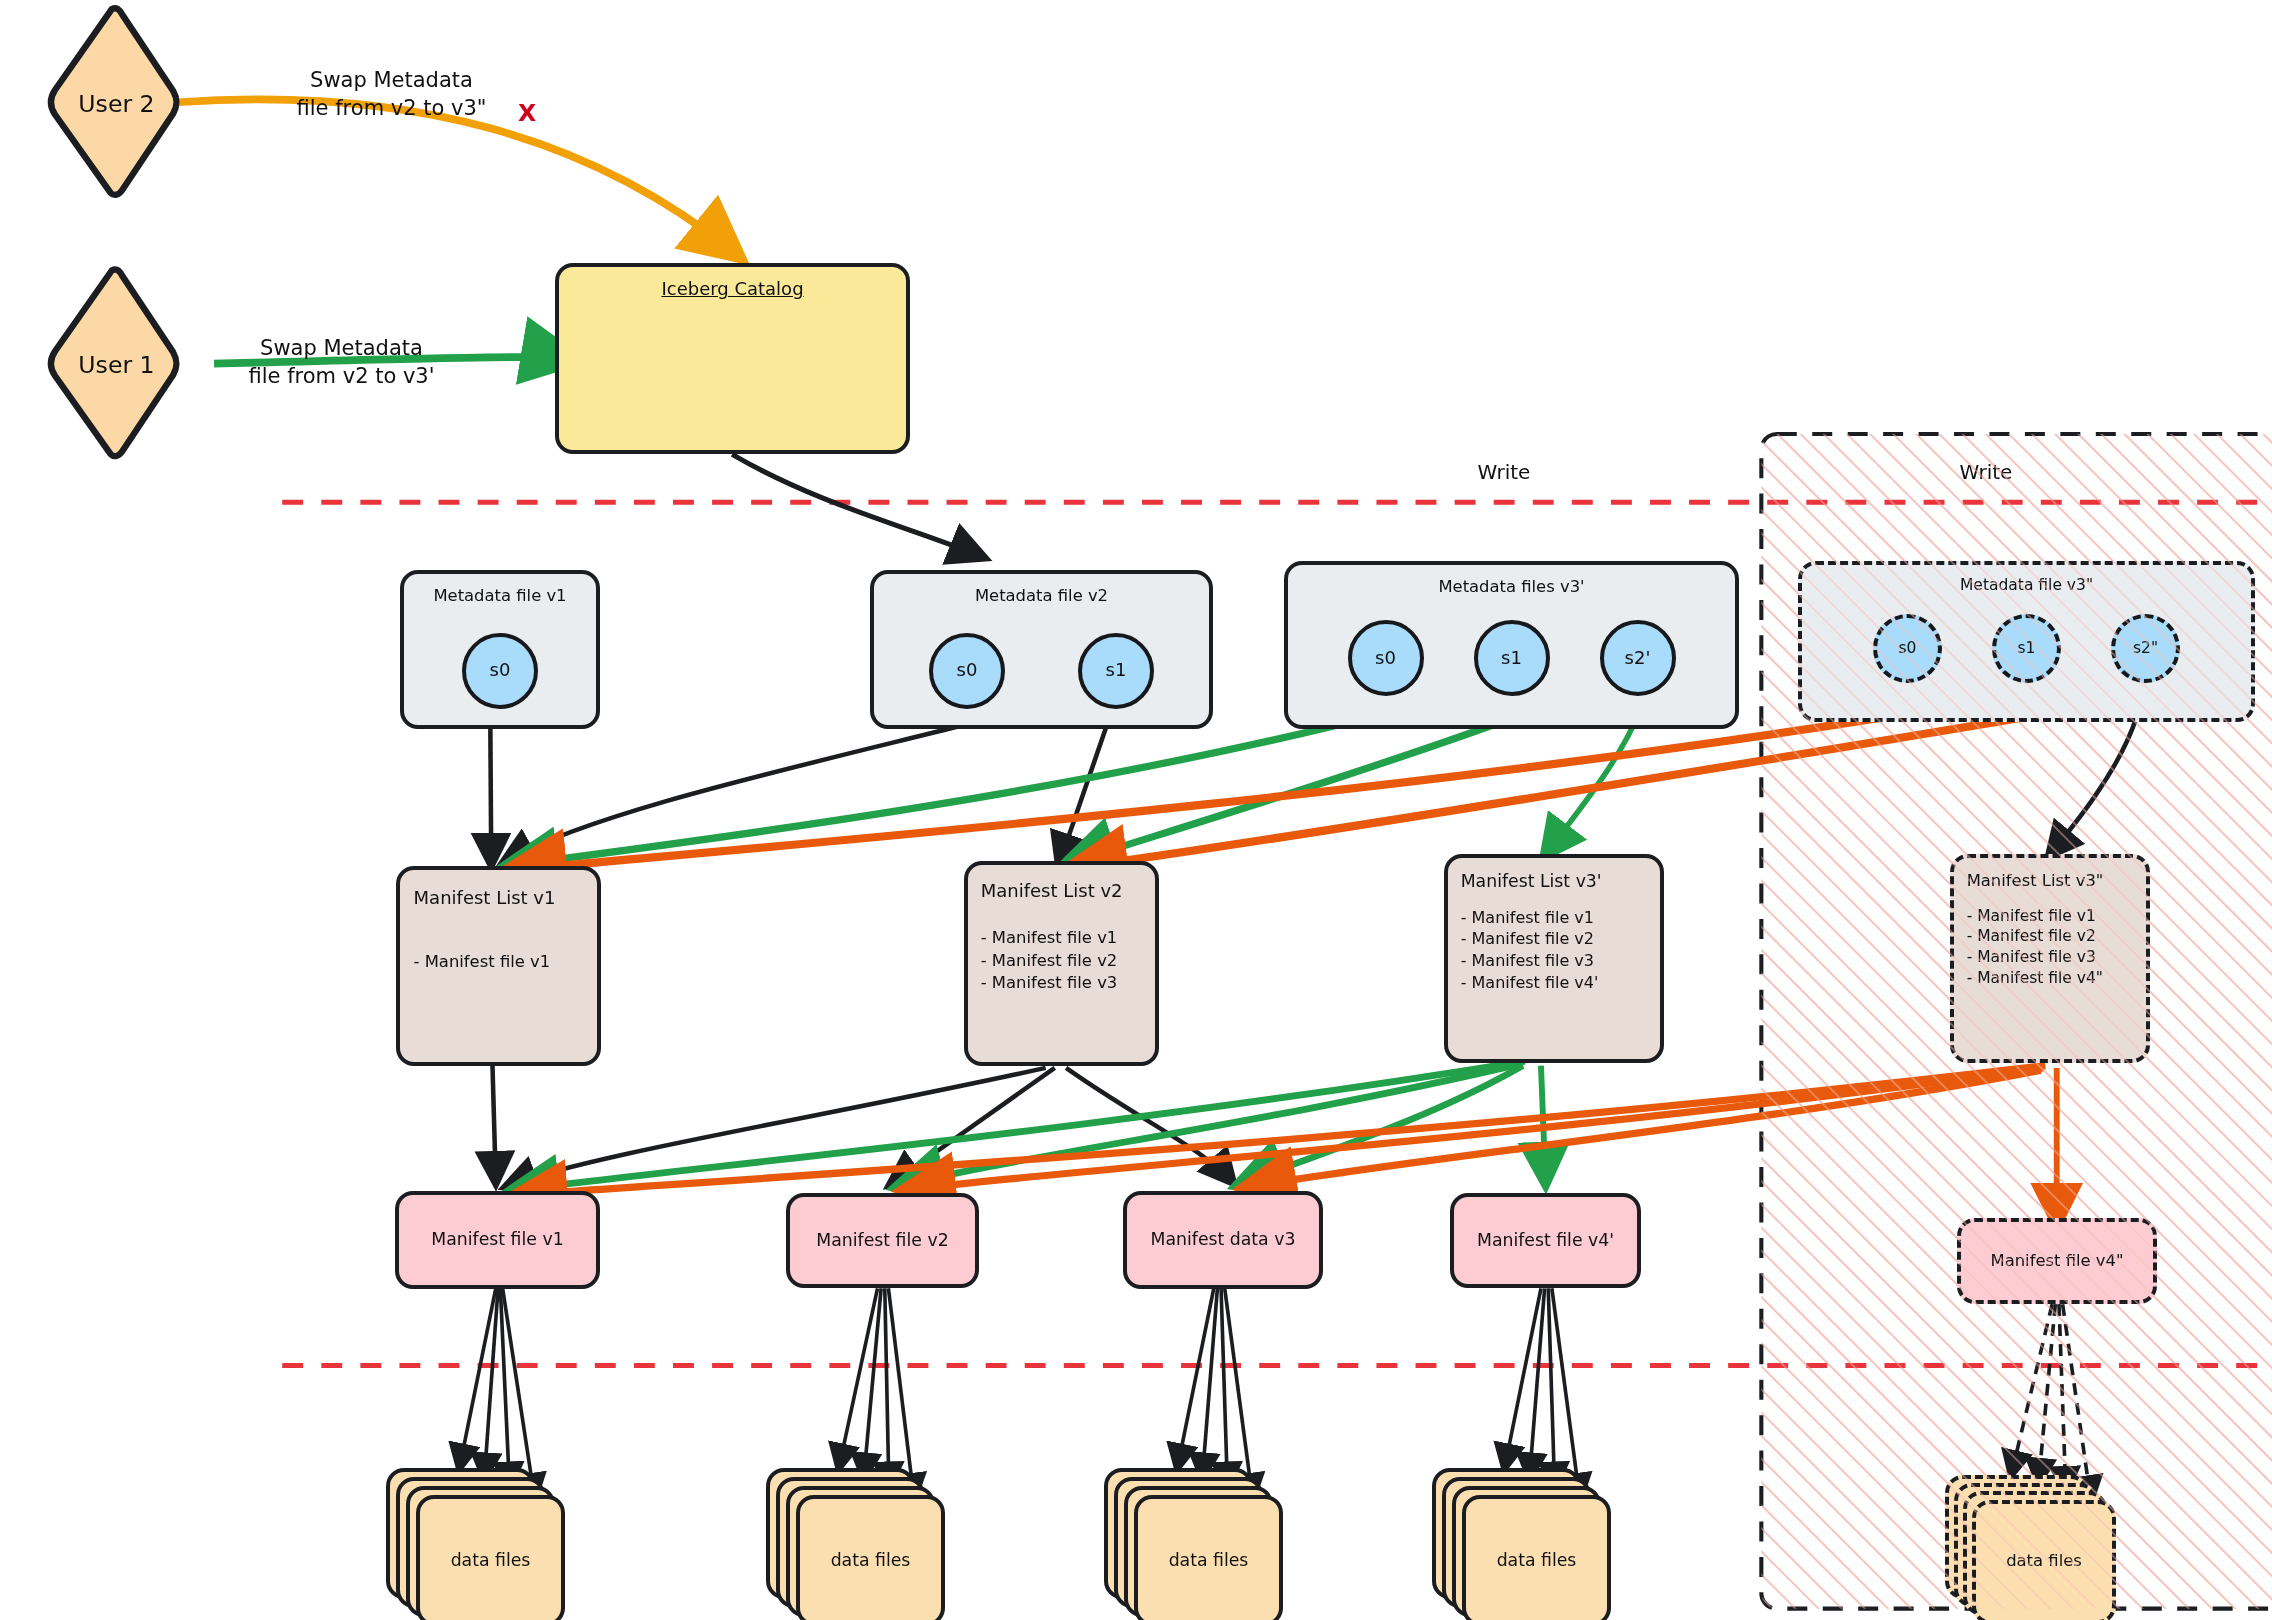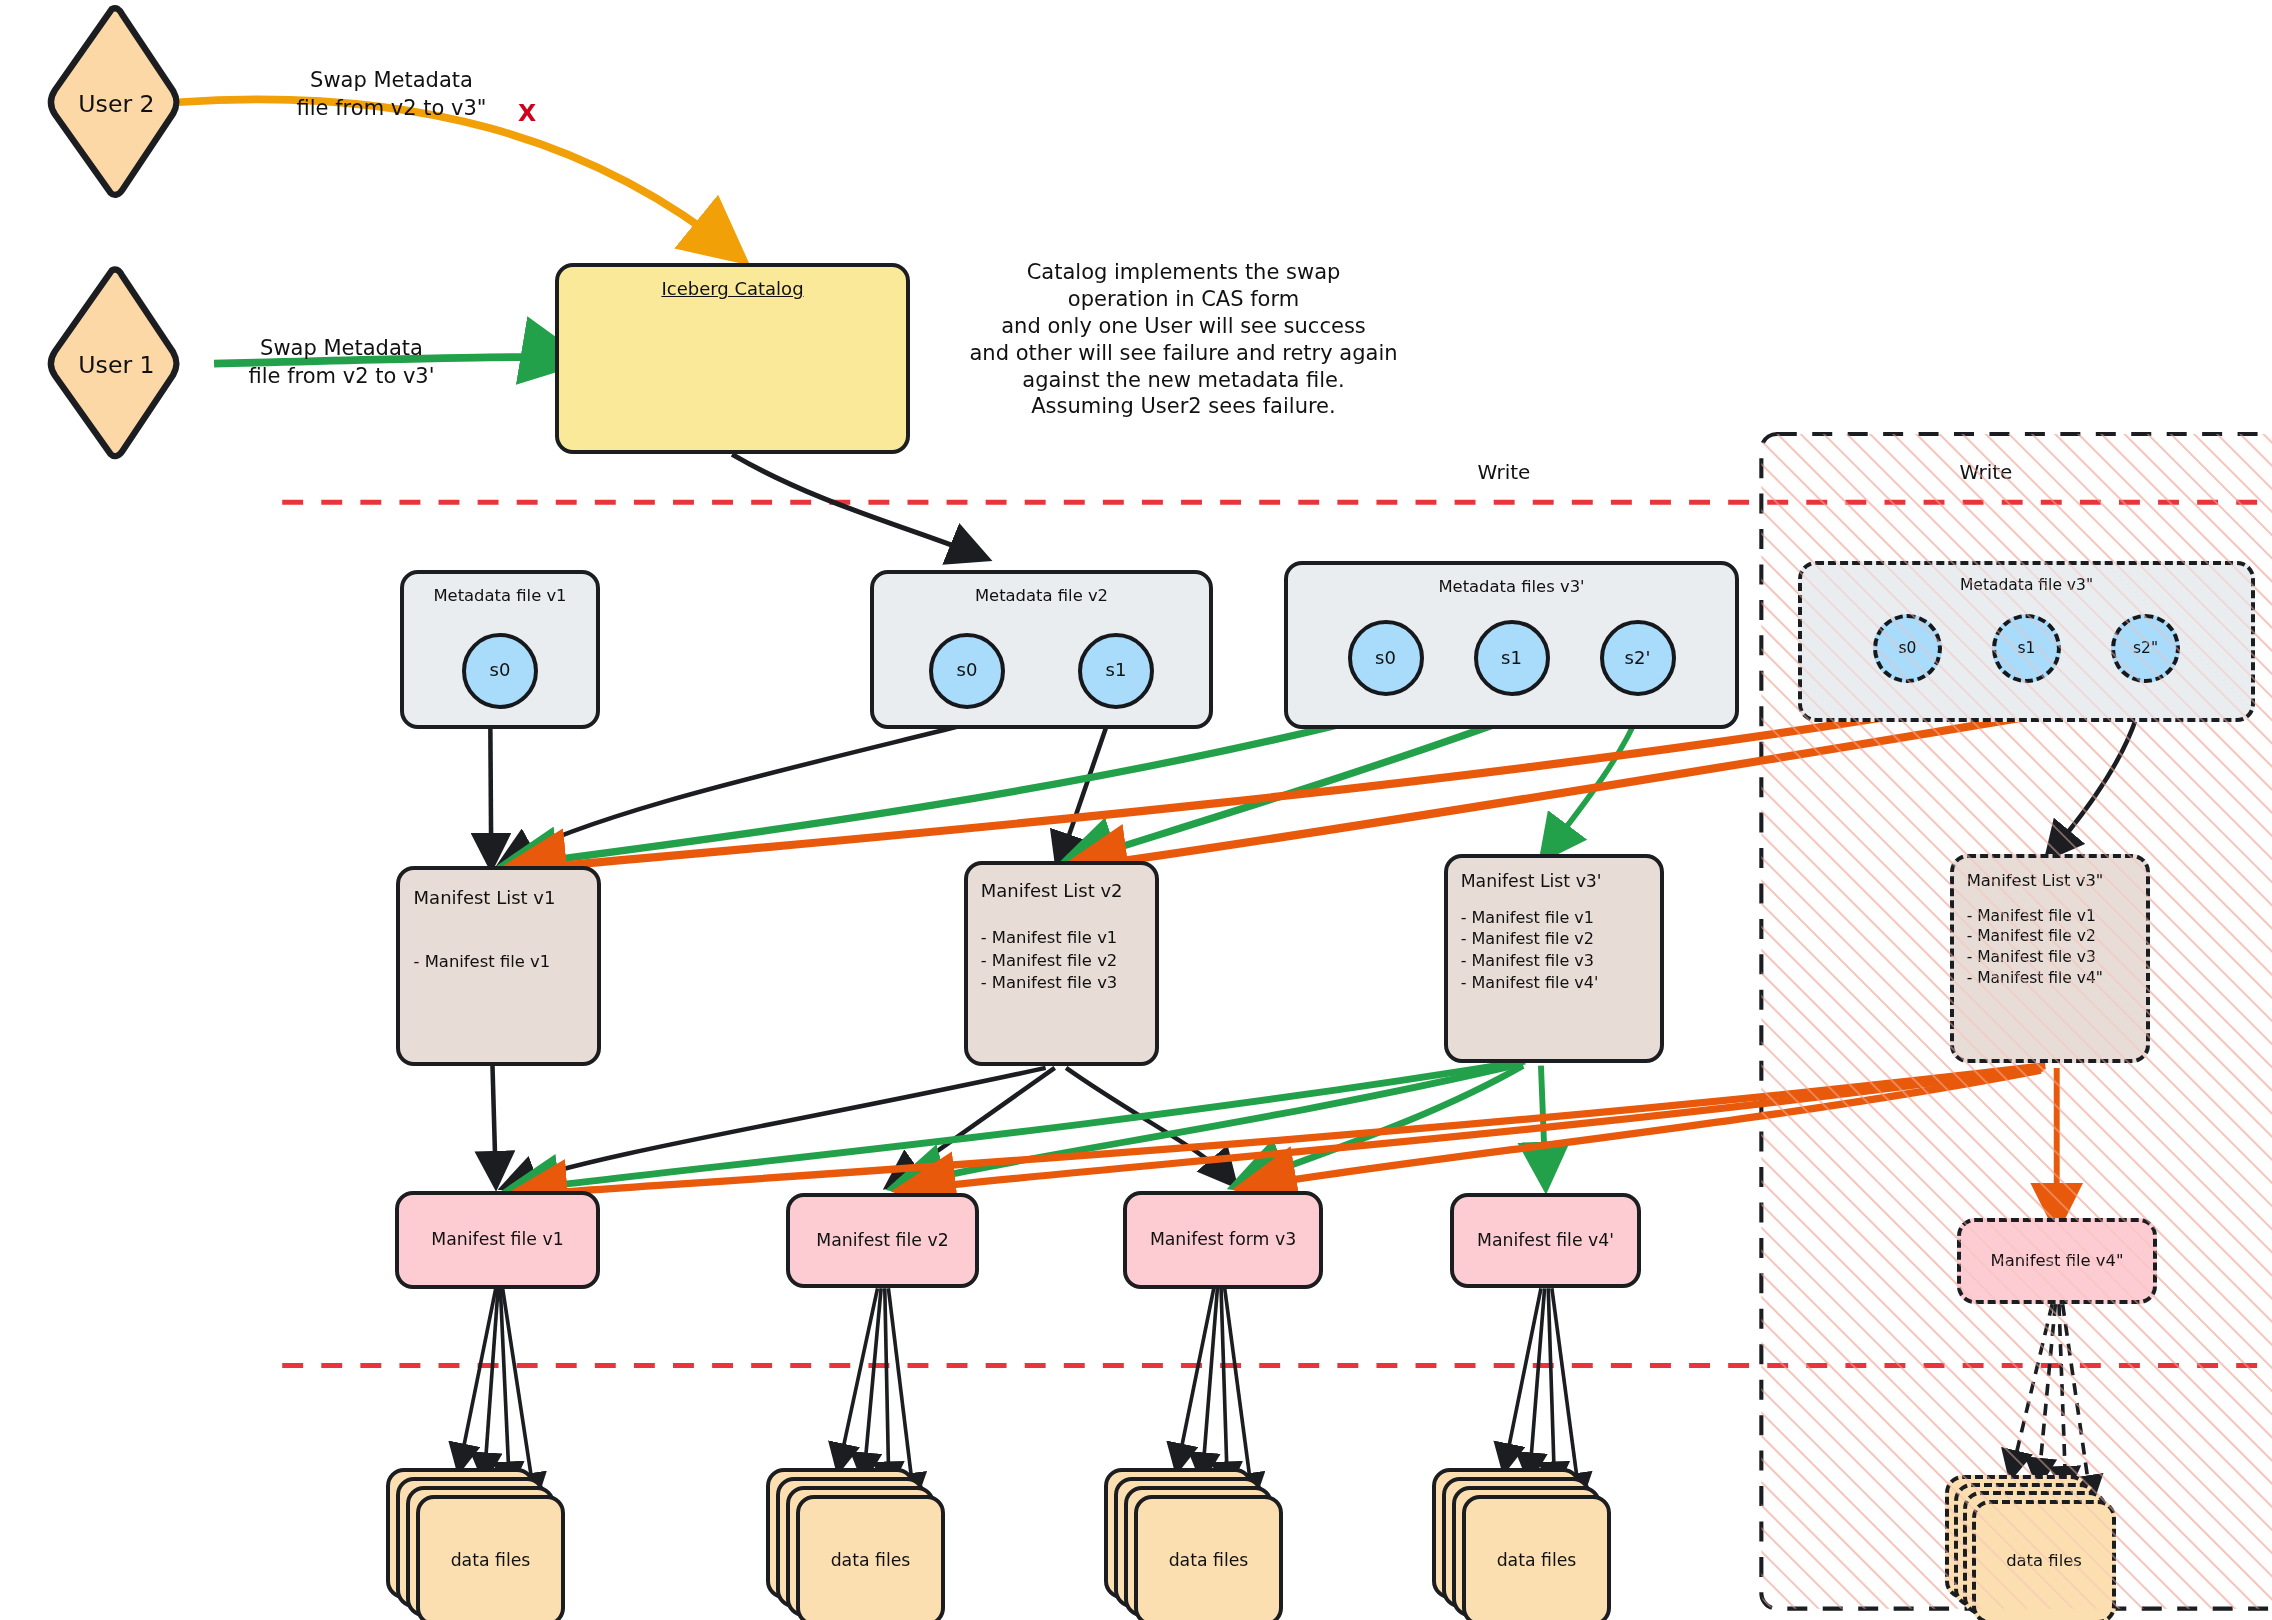--- a/index.html
+++ b/index.html
@@ -146,26 +146,20 @@
   <div class="layer-txt lbl" style="left:255px;top:66px;width:273px;font-size:21px;">Swap Metadata
 file from v2 to v3"</div>
   <div class="layer-txt lbl" style="left:205px;top:334px;width:273px;font-size:21px;">Swap Metadata
 file from v2 to v3'</div>
   <div class="layer-txt lbl" style="left:509px;top:98px;width:36px;font-size:23.6px;color:#d0021b;font-weight:bold;">X</div>
 
   <div class="node rbox catalog-box" style="left:555px;top:263px;width:355px;height:191px;padding-top:10px;">
     <div class="lbl" style="font-size:18px;text-decoration:underline;">Iceberg Catalog</div>
   </div>
 
-  <div class="txtblock lbl" style="left:904px;top:259px;width:559px;font-size:21px;line-height:1.28;">Catalog implements the swap
-operation in CAS form
-and only one User will see success
-and other will see failure and retry again
-against the new metadata file.
-Assuming User2 sees failure.</div>
 
   <div class="txtblock lbl" style="left:1445px;top:459px;width:118px;font-size:20px;">Write</div>
   <div class="txtblock lbl" style="left:1927px;top:459px;width:118px;font-size:20px;">Write</div>
 
   <div class="node rbox meta-box" style="left:400px;top:570px;width:200px;height:159px;padding-top:11px;">
     <div class="lbl" style="font-size:16.4px;">Metadata file v1</div>
     <div style="display:flex;gap:27px;margin-top:25.5px;">
       <div class="snap">
           <span class="lbl">s0</span>
         </div>
@@ -250,21 +244,21 @@
     </div>
   </div>
 
   <div class="node rbox mfile-box" style="left:395px;top:1191px;width:205px;height:98px;justify-content:center;">
     <div class="lbl" style="font-size:17.3px;">Manifest file v1</div>
   </div>
   <div class="node rbox mfile-box" style="left:786px;top:1193px;width:193px;height:95px;justify-content:center;">
     <div class="lbl" style="font-size:17.3px;">Manifest file v2</div>
   </div>
   <div class="node rbox mfile-box" style="left:1123px;top:1191px;width:200px;height:98px;justify-content:center;">
-    <div class="lbl" style="font-size:17.3px;">Manifest form v3</div>
+    <div class="lbl" style="font-size:17.3px;">Manifest data v3</div>
   </div>
   <div class="node rbox mfile-box" style="left:1450px;top:1193px;width:191px;height:95px;justify-content:center;">
     <div class="lbl" style="font-size:17.3px;">Manifest file v4'</div>
   </div>
   <div class="node dashedbox mfile-box" style="left:1957px;top:1218px;width:200px;height:86px;justify-content:center;">
     <div class="lbl" style="font-size:16.4px;">Manifest file v4"</div>
   </div>
 
   <div class="hatch" style="left:386px;top:1468px;width:191px;height:136px;">
     <div class="rbox data-box" style="position:absolute;left:0;top:0;width:141px;height:123px;"></div>

